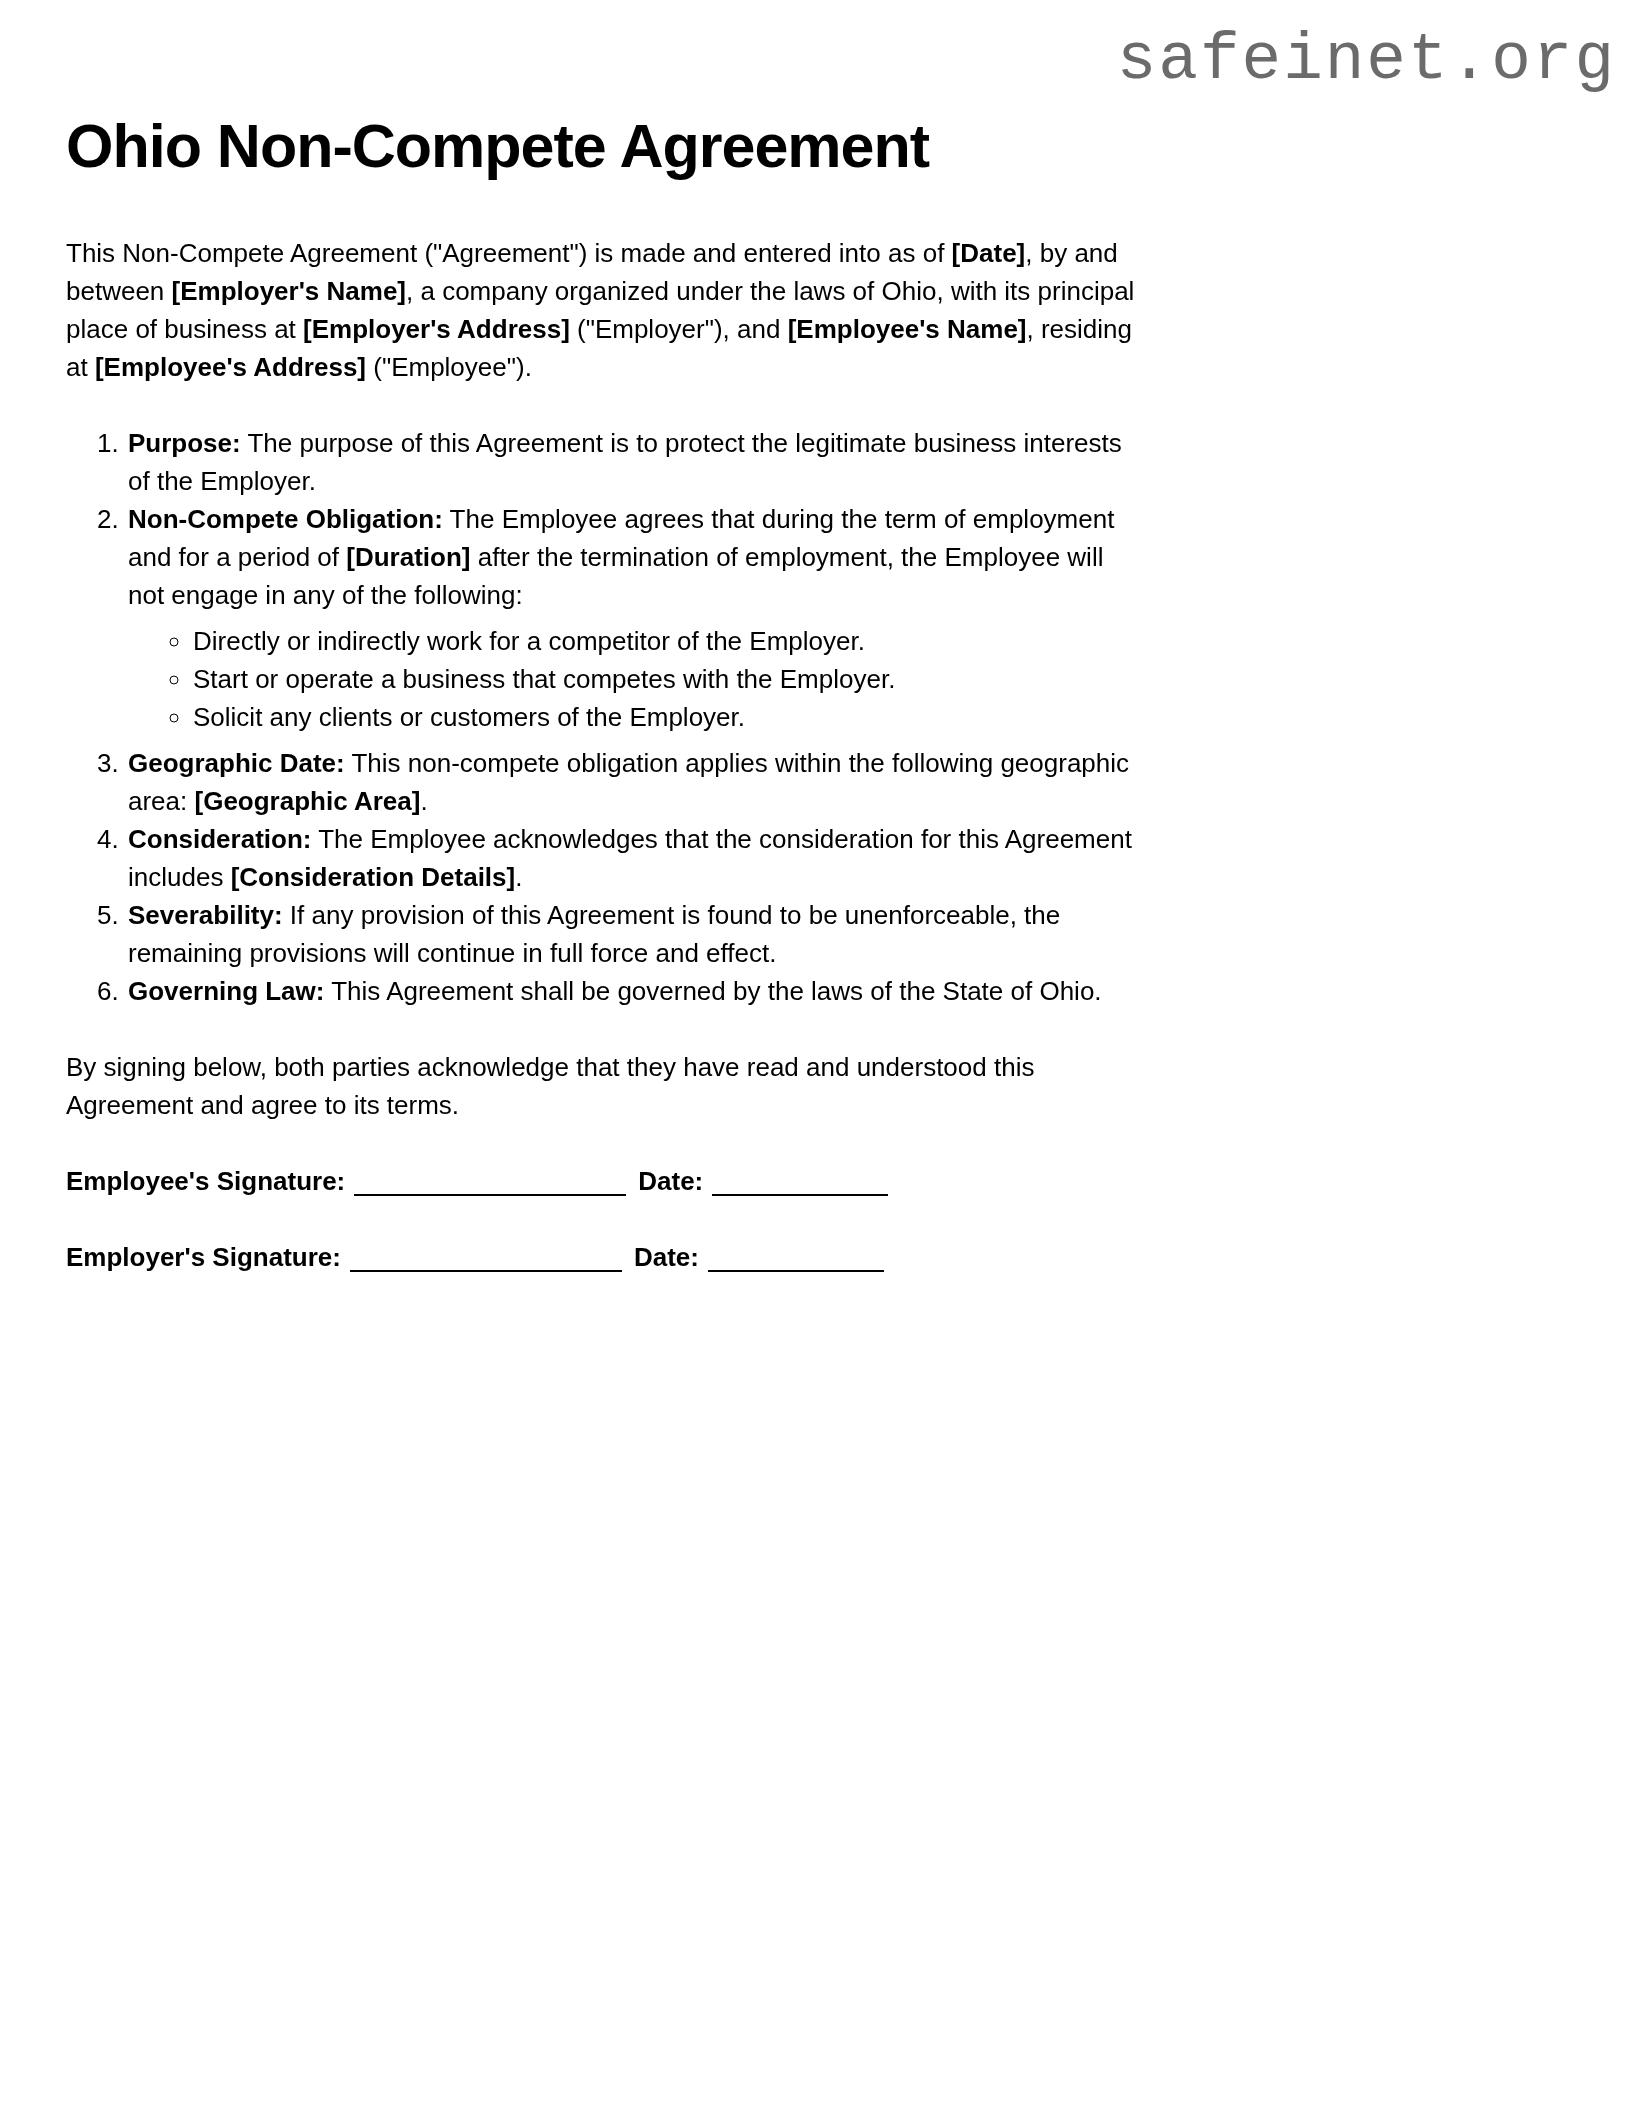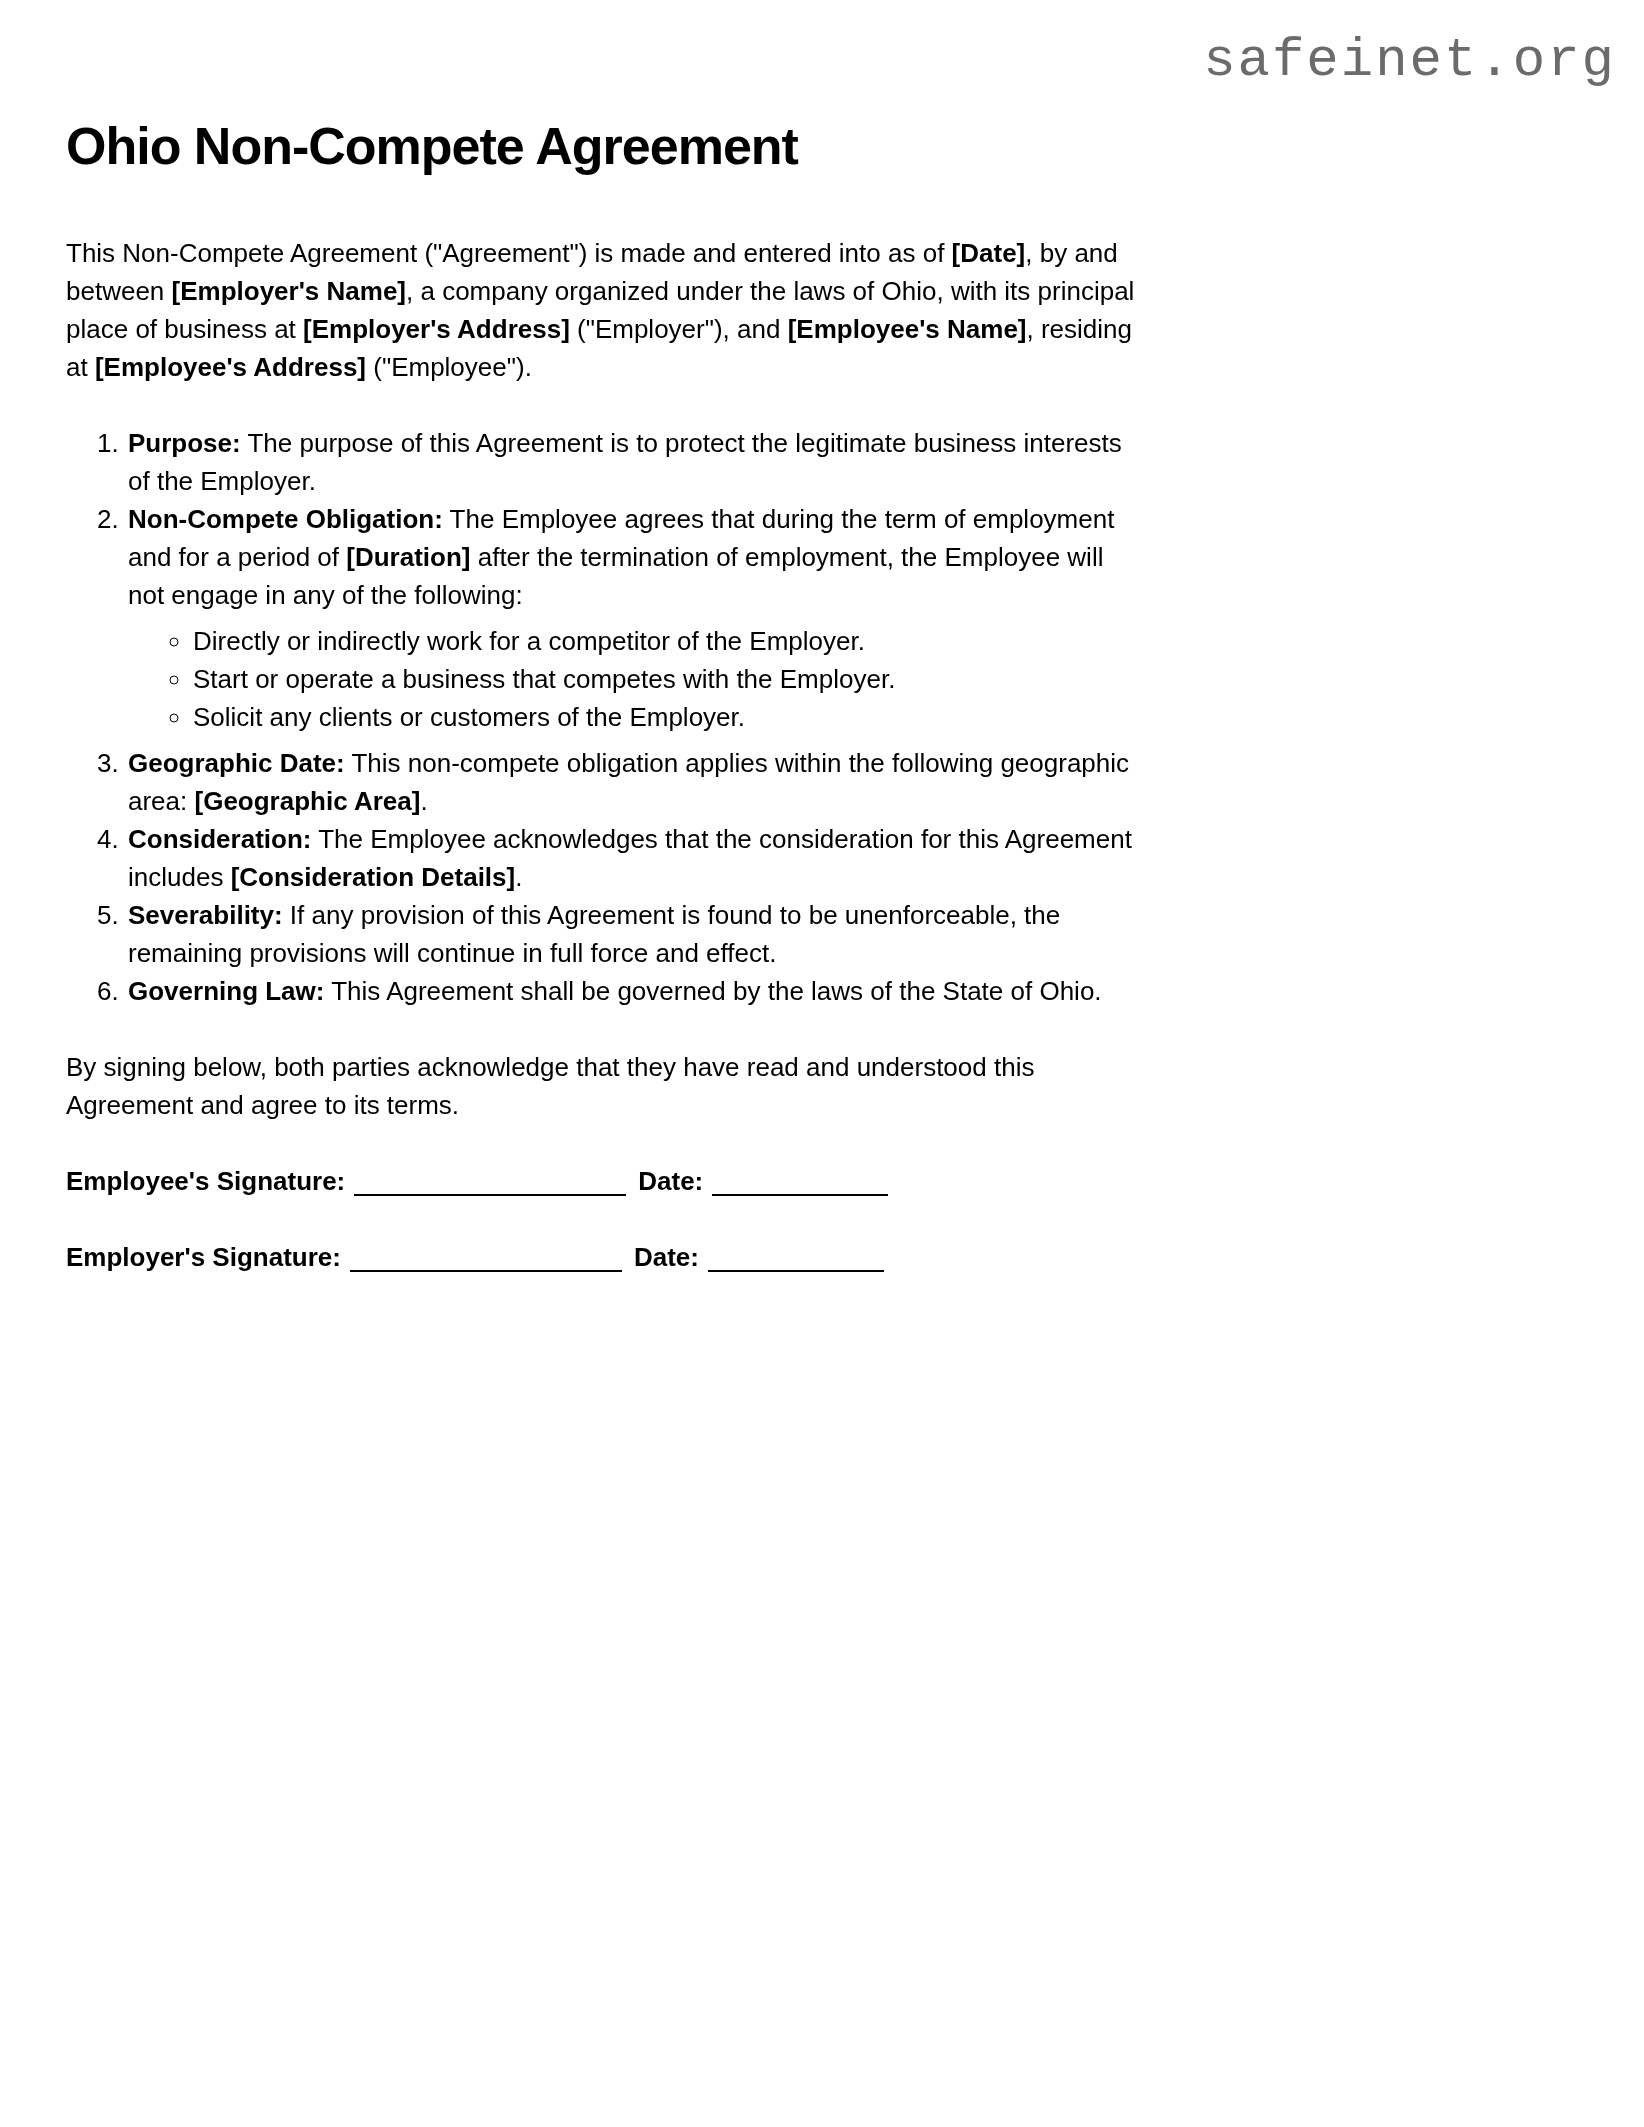--- a/index.html
+++ b/index.html
@@ -6,26 +6,26 @@
   body{
     width:1644px;min-height:2127px;
     font-family:"Liberation Sans",sans-serif;
     color:#000;
     -webkit-font-smoothing:antialiased;
   }
   .page{padding:26px 28px 60px 66px;box-sizing:border-box;}
   .watermark{
     text-align:right;
     font-family:"Liberation Mono","DejaVu Sans Mono",monospace;
-    font-size:54px;line-height:70px;
+    font-size:66px;line-height:70px;
     color:#6b6b6b;font-weight:400;
     letter-spacing:2px;
   }
   h1.title{
-    font-size:52px;line-height:60px;
+    font-size:61px;line-height:60px;
     font-weight:700;letter-spacing:-1px;
     margin:20px 0 58px 0;
   }
   .content{max-width:1072px;font-size:26px;line-height:38px;}
   .content p{margin:38px 0;}
   .b{font-weight:700;}
   ol.clauses{margin:29px 0 33px 0;padding-left:60px;}
   ol.clauses>li{margin:0;padding-left:2px;}
   ul.sub{list-style-type:circle;margin:8px;padding-left:57px;}
   ul.sub>li{margin:0;}

